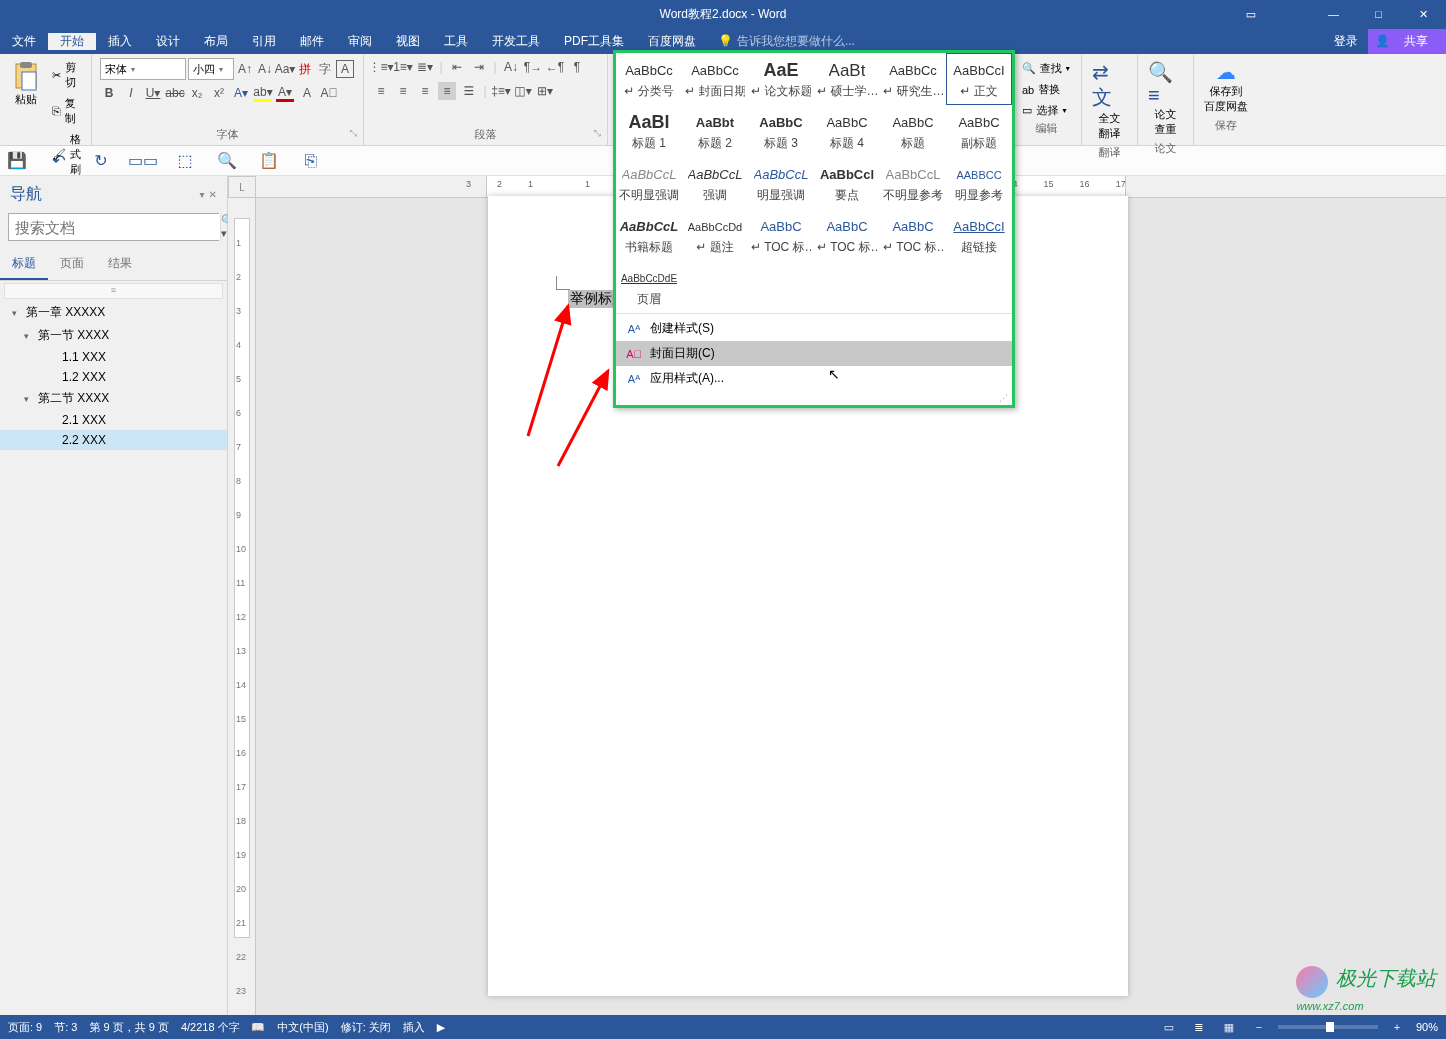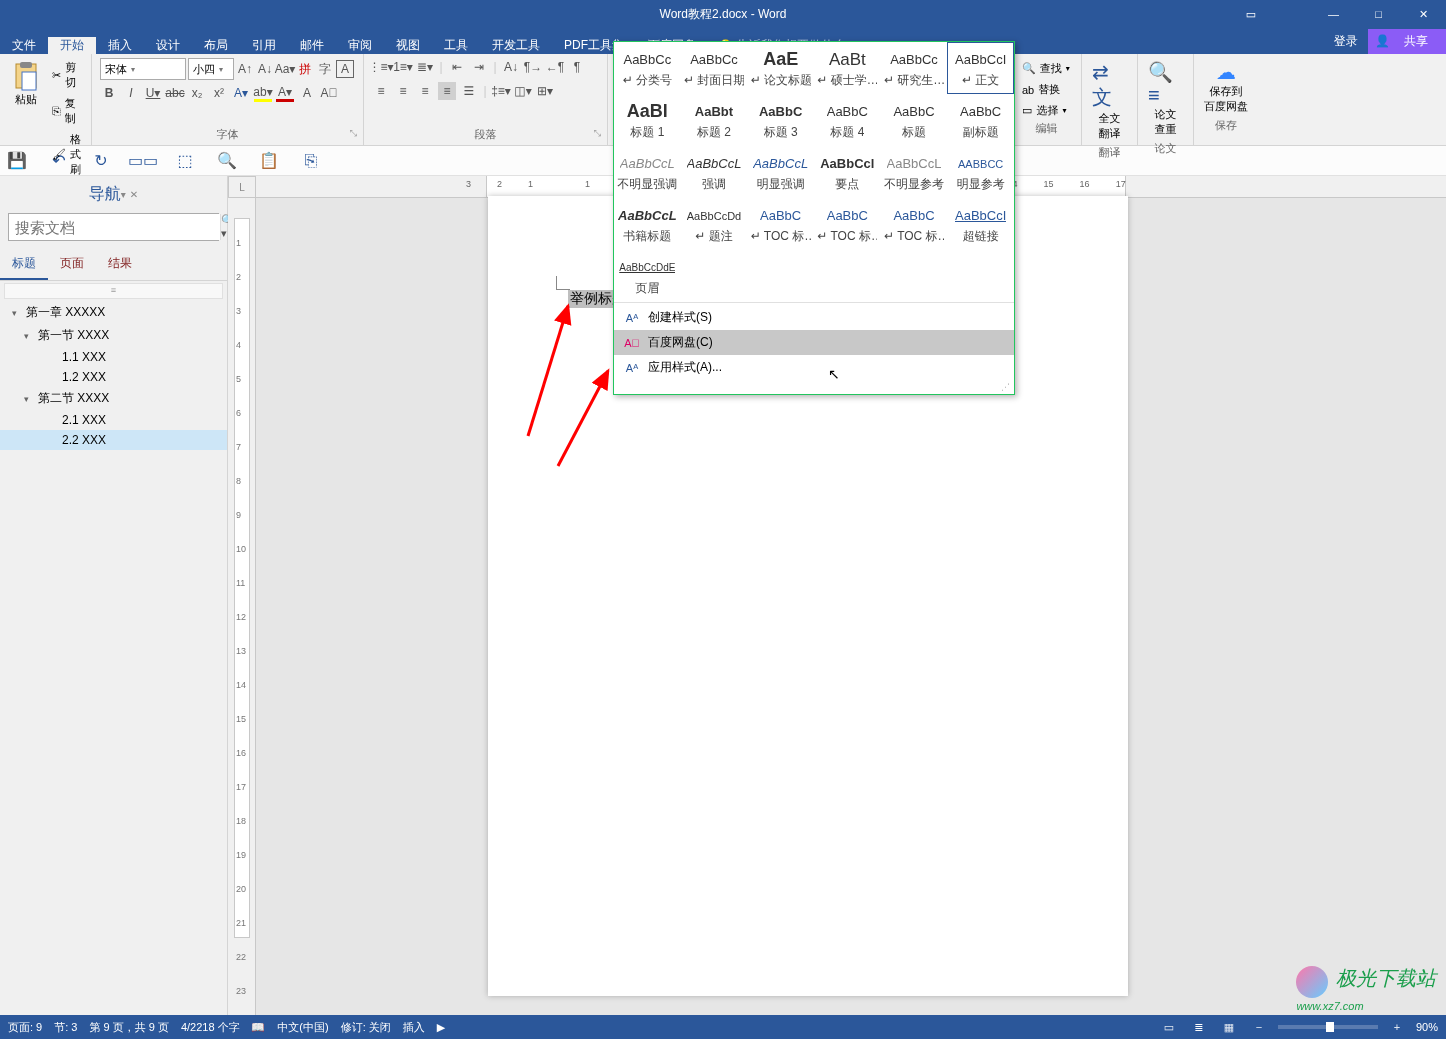--- a/index.html
+++ b/index.html
@@ -2,21 +2,21 @@
 <html><head>
 <meta charset="utf-8">
 <style>
 *{box-sizing:border-box;margin:0;padding:0;font-family:"Microsoft YaHei",SimSun,sans-serif;user-select:none}
 body{background:#fff;width:1446px;height:1039px;overflow:hidden;position:relative}
 .titlebar{height:28px;background:#2b579a;color:#fff;display:flex;align-items:center;position:relative}
 .titlebar .title{position:absolute;left:50%;transform:translateX(-50%);font-size:12px}
 .titlebar .sysbtns{position:absolute;right:0;display:flex}
 .titlebar .sysbtn{width:45px;height:28px;display:flex;align-items:center;justify-content:center;font-size:11px}
 .titlebar .ribbon-icon{position:absolute;right:180px;width:30px;text-align:center}
-.ribbon-tabs{height:26px;background:#2b579a;display:flex;align-items:flex-end;color:#fff;font-size:12px}
+.ribbon-tabs{height:26px;background:#2b579a;display:flex;align-items:center;color:#fff;font-size:12px}
 .tab{padding:0 12px;display:flex;align-items:center;cursor:pointer}
 .tab.active{background:#f1f1f1;color:#2b579a}
 .tab.file{background:#2b579a}
 .tellme{display:flex;align-items:center;color:#b8c8e0;margin-left:10px;font-size:12px}
 .tellme .bulb{margin-right:4px}
 .login-share{margin-left:auto;display:flex;align-items:center}
 .login-share span{padding:0 10px}
 .ribbon{height:92px;background:#f1f1f1;border-bottom:1px solid #d4d4d4;display:flex;position:relative}
 .group{border-right:1px solid #d4d4d4;display:flex;flex-direction:column;padding:2px 4px}
 .group-body{flex:1;display:flex;align-items:flex-start}
@@ -29,47 +29,47 @@
 .font-row select, .font-row .combo{height:22px;font-size:11px;border:1px solid #ababab;background:#fff}
 .icon-row{display:flex;gap:4px;align-items:center;flex-wrap:wrap}
 .tb{width:18px;height:18px;display:flex;align-items:center;justify-content:center;font-size:12px;color:#555}
 .tb.sep{width:6px;color:#ccc}
 .edit-group{padding:4px 8px}
 .edit-item{display:flex;align-items:center;font-size:11px;padding:3px 2px;gap:4px}
 .qat{height:30px;background:#fcfcfc;border-bottom:1px solid #e1e1e1;display:flex;align-items:center;padding:0 8px;gap:24px}
 .qat .qb{width:18px;height:18px;display:flex;align-items:center;justify-content:center;color:#2b579a}
 .main{position:absolute;top:176px;bottom:24px;left:0;right:0;display:flex;background:#e6e6e6}
 .nav-pane{width:228px;background:#f0f0f0;border-right:1px solid #d4d4d4;display:flex;flex-direction:column}
-.nav-header{padding:8px 10px 4px;display:flex;align-items:center;justify-content:center}
+.nav-header{padding:8px 10px 4px;display:flex;align-items:center;justify-content:space-between}
 .nav-header h3{color:#2b579a;font-size:16px;font-weight:normal}
 .nav-header .pins{font-size:10px;color:#888;display:flex;gap:4px}
 .nav-search{margin:4px 8px;display:flex;border:1px solid #ababab;background:#fff}
 .nav-search input{flex:1;border:none;padding:3px 6px;font-size:15px;outline:none}
 .nav-search .sbtn{width:22px;display:flex;align-items:center;justify-content:center;border-left:1px solid #ddd;font-size:11px;color:#555}
 .nav-tabs{display:flex;border-bottom:1px solid #d4d4d4;font-size:12px;margin-top:4px}
-.nav-tabs .nt{padding:6px 12px;color:#7f1d1d;cursor:pointer}
+.nav-tabs .nt{padding:6px 12px;color:#737373;cursor:pointer}
 .nav-tabs .nt.active{color:#2b579a;border-bottom:2px solid #2b579a}
 .jump-top{height:16px;background:#f8f8f8;border:1px solid #e0e0e0;margin:2px 4px 0;text-align:center;font-size:9px;color:#999;line-height:12px}
 .tree{flex:1;overflow:auto;font-size:12px;padding:2px 0}
 .tree-item{padding:3px 8px 3px 12px;display:flex;align-items:center;gap:4px;cursor:pointer}
 .tree-item .caret{width:10px;font-size:9px;color:#666}
 .tree-item.l1{padding-left:24px}
 .tree-item.l2{padding-left:48px}
 .tree-item.sel{background:#cde6f7}
 .doc-area{flex:1;position:relative;background:#e6e6e6;overflow:hidden}
 .corner{position:absolute;left:0;top:0;width:28px;height:22px;background:#f0f0f0;border:1px solid #c8c8c8;display:flex;align-items:center;justify-content:center;font-size:10px;color:#888}
 .hruler{position:absolute;left:28px;right:0;top:0;height:22px;background:#f0f0f0;border-bottom:1px solid #c8c8c8;font-size:9px;color:#777;overflow:hidden}
 .hruler .page-ruler{position:absolute;left:230px;width:640px;height:100%;background:#fff;border-left:1px solid #c8c8c8;border-right:1px solid #c8c8c8}
 .vruler{position:absolute;left:0;top:22px;bottom:0;width:28px;background:#f0f0f0;border-right:1px solid #c8c8c8;font-size:9px;color:#777}
 .vruler .page-ruler{position:absolute;top:20px;left:6px;width:16px;height:720px;background:#fff;border:1px solid #c8c8c8}
 .vruler .nums{position:absolute;top:40px;left:8px;display:flex;flex-direction:column;gap:24px}
 .page{position:absolute;left:260px;top:20px;width:640px;height:800px;background:#fff;box-shadow:0 0 6px rgba(0,0,0,0.25)}
 .page .sel-text{position:absolute;left:80px;top:94px;background:#bfbfbf;color:#000;font-size:14px;padding:0 2px;font-family:SimSun}
 .page .cursor-mark{position:absolute;left:68px;top:80px;width:14px;height:14px;border-left:1px solid #888;border-bottom:1px solid #888}
-.styles-popup{position:absolute;left:613px;top:41px;width:402px;background:#fff;border:1px solid #22c55e;box-shadow:2px 2px 6px rgba(0,0,0,0.3);z-index:100}
+.styles-popup{position:absolute;left:613px;top:50px;width:402px;background:#fff;border:3px solid #22c55e;box-shadow:2px 2px 6px rgba(0,0,0,0.3);z-index:100}
 .styles-grid{display:grid;grid-template-columns:repeat(6,1fr)}
 .style-cell{height:52px;border:1px solid transparent;display:flex;flex-direction:column;align-items:center;justify-content:center;padding:2px;cursor:pointer}
 .style-cell .preview{font-size:13px;color:#333;height:24px;display:flex;align-items:center;white-space:nowrap;overflow:hidden}
 .style-cell .name{font-size:12px;color:#444;white-space:nowrap;overflow:hidden;max-width:60px}
 .style-cell.box{border:1px solid #2b579a}
 .styles-sep{height:1px;background:#e0e0e0}
 .styles-menu{padding:2px 0}
 .sm-item{display:flex;align-items:center;padding:4px 10px;font-size:12px;gap:8px;cursor:pointer}
 .sm-item.hover{background:#c8c8c8}
 .sm-item .ic{width:16px;height:16px;display:flex;align-items:center;justify-content:center;font-size:11px}
@@ -512,21 +512,21 @@
       <div class="style-cell"></div>
     </div>
   <div class="styles-sep"></div>
   <div class="styles-menu" id="styles-menu">
       <div class="sm-item">
         <span class="ic" style="color:#2b579a">Aᴬ</span>
         <span>创建样式(S)</span>
       </div>
       <div class="sm-item hover">
         <span class="ic" style="color:#d06">A⃠</span>
-        <span>百度网盘(C)</span>
+        <span>封面日期(C)</span>
       </div>
       <div class="sm-item">
         <span class="ic" style="color:#2b579a">Aᴬ</span>
         <span>应用样式(A)...</span>
       </div>
     </div>
   <div class="resize-grip">⋰</div>
 </div>
 
 <div class="mouse-cursor">↖</div>

